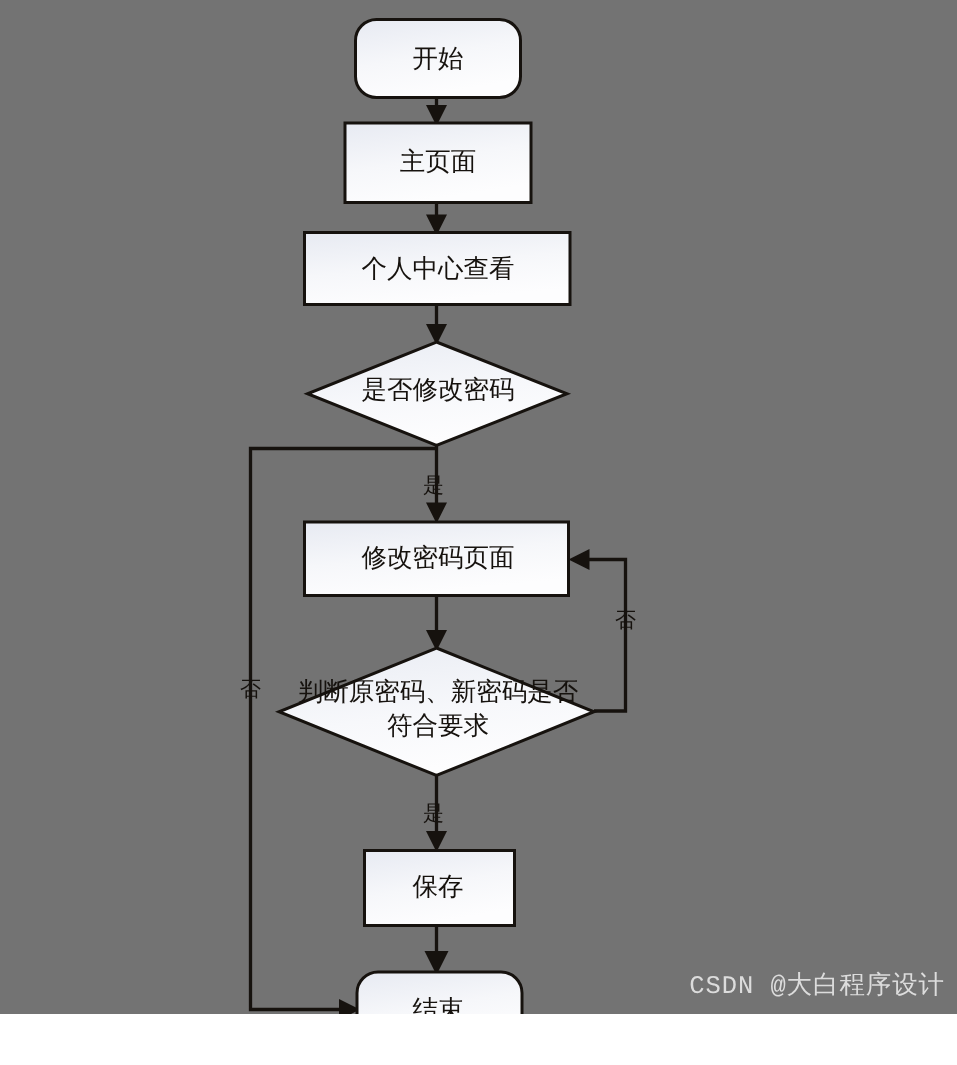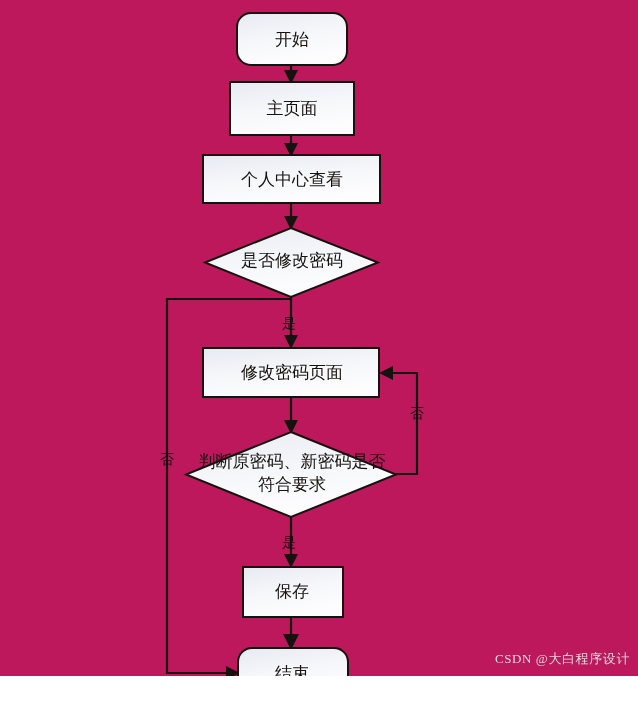--- a/index.html
+++ b/index.html
@@ -8,21 +8,21 @@
     padding: 0;
     background: #ffffff;
   }
   body {
     font-family: "DejaVu Sans", "Liberation Sans", sans-serif;
   }
   #canvas {
     position: relative;
     width: 638px;
     height: 676px;
-    background: #be185d;
+    background: #737373;
     overflow: hidden;
   }
   #flow-svg {
     position: absolute;
     left: 0;
     top: 0;
     width: 638px;
     height: 710px;
   }
   .node-label {
@@ -51,25 +51,25 @@
     stroke-linejoin: miter;
   }
   .arrow-head {
     fill: #16120e;
     stroke: none;
   }
   .watermark {
     position: absolute;
     right: 8px;
     bottom: 8px;
-    font-size: 13px;
+    font-size: 17px;
     color: #dcdcdc;
     letter-spacing: 0.6px;
     white-space: nowrap;
-    font-family: Liberation Serif, serif;
+    font-family: Liberation Mono, monospace;
     margin-top: 12px;
   }
 </style>
 </head>
 <body>
 
 <div id="canvas">
 
   <svg id="flow-svg" viewBox="0 0 638 710">
     <defs>

